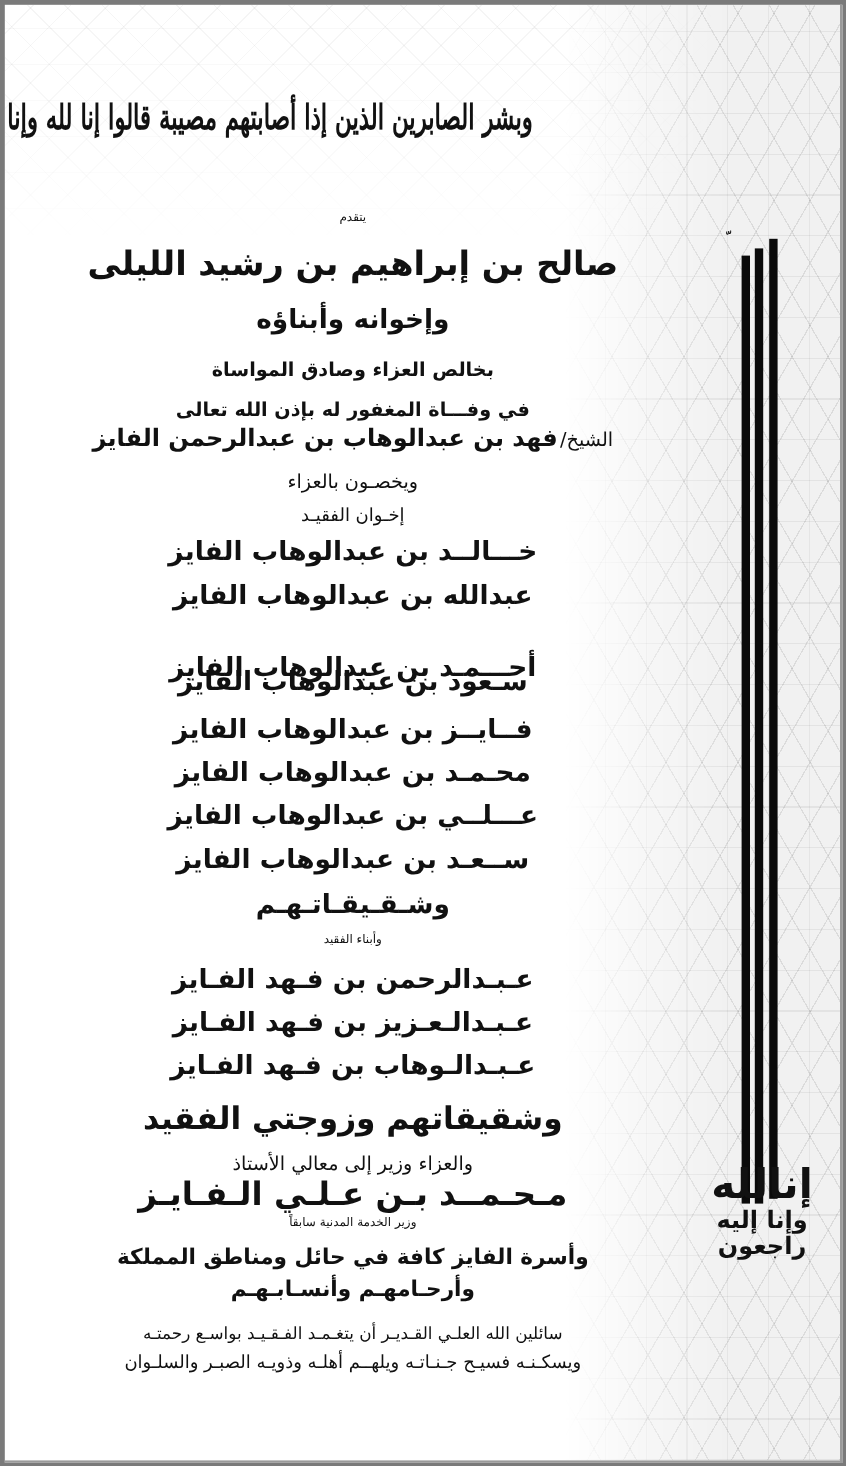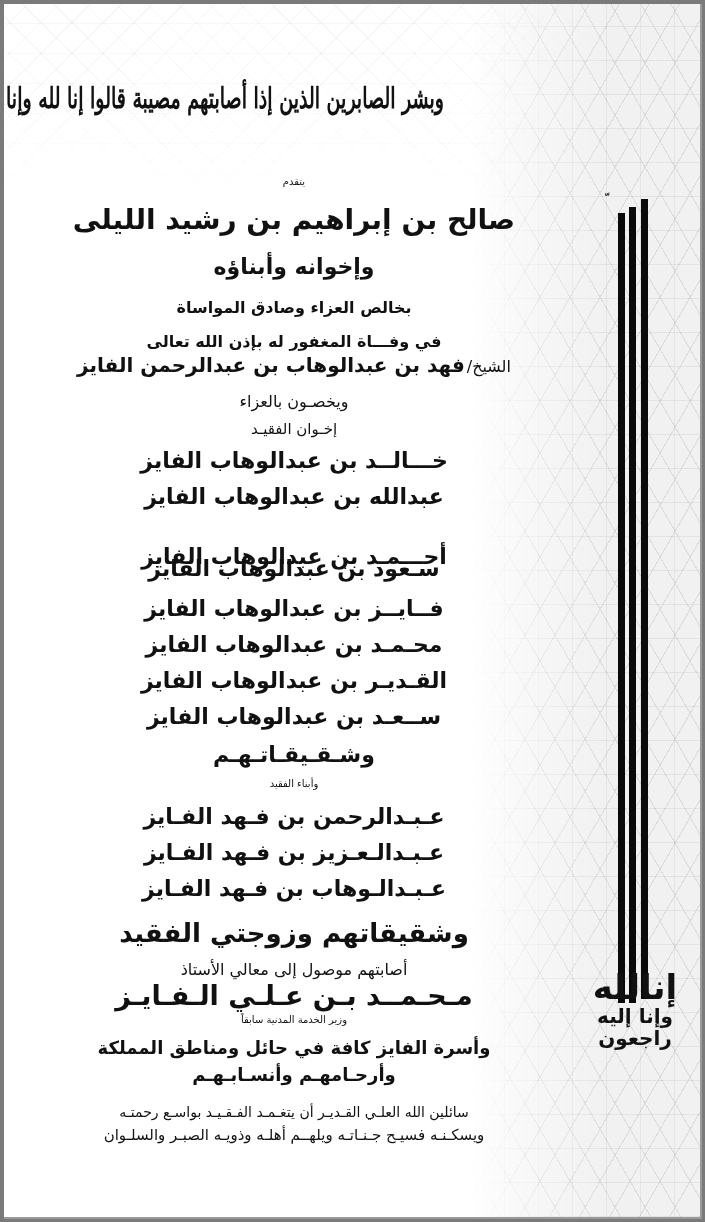--- a/index.html
+++ b/index.html
@@ -90,31 +90,31 @@
     </div>
     <div class="line sm" style="top:388px;font-size:16px;">ويخصـون بالعزاء</div>
     <div class="line sm" style="top:416px;font-size:15px;">إخـوان الفقيـد</div>
 
     <div class="line name-row" style="top:444px;">خـــالــد بن عبدالوهاب الفايز</div>
     <div class="line name-row" style="top:480px;">عبدالله بن عبدالوهاب الفايز</div>
     <div class="line name-row" style="top:540px;">أحـــمـد بن عبدالوهاب الفايز</div>
     <div class="line name-row" style="top:552px;">سـعود بن عبدالوهاب الفايز</div>
     <div class="line name-row" style="top:592px;">فــايــز بن عبدالوهاب الفايز</div>
     <div class="line name-row" style="top:628px;">محـمـد بن عبدالوهاب الفايز</div>
-    <div class="line name-row" style="top:664px;">القـديـر بن عبدالوهاب الفايز</div>
+    <div class="line name-row" style="top:664px;">عـــلــي بن عبدالوهاب الفايز</div>
     <div class="line name-row" style="top:700px;">ســعـد بن عبدالوهاب الفايز</div>
     <div class="line name-row" style="top:738px;">وشـقـيقـاتـهـم</div>
 
     <div class="line sm" style="top:774px;">وأبناء الفقيد</div>
     <div class="line name-row" style="top:800px;">عـبـدالرحمن بن فـهد  الفـايز</div>
     <div class="line name-row" style="top:836px;">عـبـدالـعـزيز بن فـهد  الفـايز</div>
     <div class="line name-row" style="top:872px;">عـبـدالـوهاب بن فـهد  الفـايز</div>
     <div class="line lg" style="top:914px;font-size:26px;">وشقيقاتهم وزوجتي الفقيد</div>
 
-    <div class="line sm" style="top:956px;font-size:16px;">أصابتهم موصول إلى معالي الأستاذ</div>
+    <div class="line sm" style="top:956px;font-size:16px;">والعزاء وزير إلى معالي الأستاذ</div>
     <div class="line xl" style="top:976px;font-size:27px;">مـحـمــد بـن عـلـي الـفـايـز</div>
     <div class="line sm" style="top:1010px;">وزير الخدمة المدنية سابقاً</div>
     <div class="line md" style="top:1033px;font-size:18px;">وأسرة الفايز كافة في حائل ومناطق المملكة</div>
     <div class="line md" style="top:1060px;font-size:18px;">وأرحـامهـم وأنسـابـهـم</div>
 
     <div class="line sm" style="top:1100px;font-size:14px;">سائلين الله العلـي القـديـر أن يتغـمـد الفـقـيـد بواسـع رحمتـه</div>
     <div class="line sm" style="top:1122px;font-size:15px;">ويسكـنـه فسيـح جـنـاتـه ويلهــم أهلـه وذويـه الصبـر والسلـوان</div>
   </div>
 
   <div class="shadda">ّ</div>

